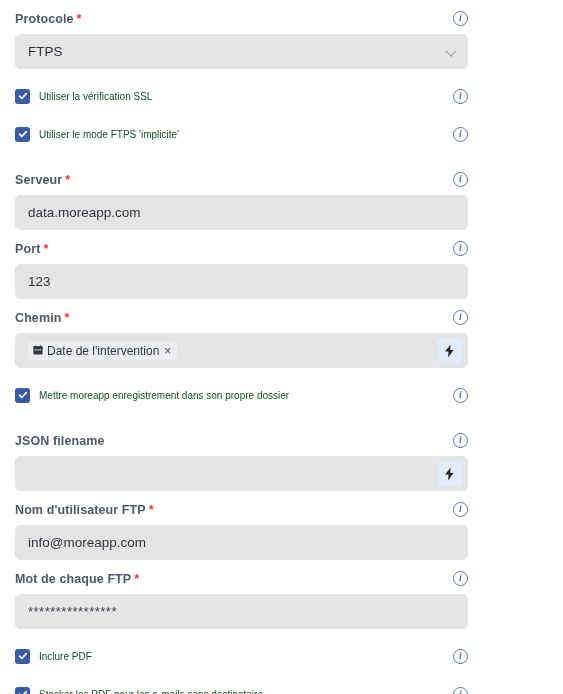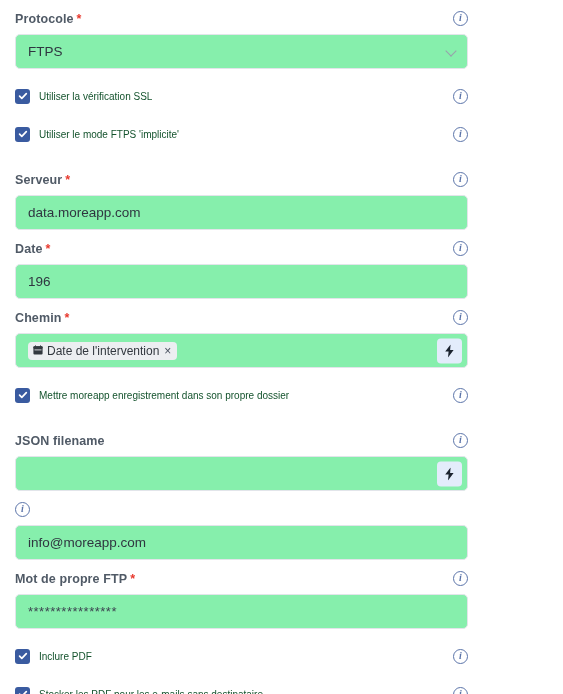--- a/index.html
+++ b/index.html
@@ -68,21 +68,21 @@
     opacity: .85;
   }
   .info-icon span { display: block; transform: translateY(-0.5px); }
 
   
   .control {
     position: relative;
     height: 35px;
     border: 1px solid #e2e5ea;
     border-radius: 5px;
-    background: #86efac;
+    background: #e5e5e5;
     display: flex;
     align-items: center;
     padding: 0 12px;
     font-size: 13.5px;
     color: #2f3640;
   }
   .control .value {
     font-size: 13.5px;
     color: #2f3640;
     white-space: nowrap;
@@ -237,28 +237,28 @@
           </div>
       </div>
       <div class="control">
         <span class="value">data.moreapp.com</span>
       </div>
     </div>
 
     <div class="field">
       <div class="label-row">
         <div>
-          <span class="label">Date</span><span class="req">*</span>
-        </div>
-        <div class="info-icon">
-            <span>i</span>
-          </div>
-      </div>
-      <div class="control">
-        <span class="value">196</span>
+          <span class="label">Port</span><span class="req">*</span>
+        </div>
+        <div class="info-icon">
+            <span>i</span>
+          </div>
+      </div>
+      <div class="control">
+        <span class="value">123</span>
       </div>
     </div>
 
     <div class="field">
       <div class="label-row">
         <div>
           <span class="label">Chemin</span><span class="req">*</span>
         </div>
         <div class="info-icon">
             <span>i</span>
@@ -313,33 +313,36 @@
         <span class="bolt-btn">
           <svg width="11" height="13" viewBox="0 0 11 13">
               <path d="M6.6 0 L1.2 7.1 L4.6 7.1 L4.0 13 L9.6 5.6 L6.1 5.6 Z" fill="#1c2430"></path>
             </svg>
         </span>
       </div>
     </div>
 
     <div class="field">
       <div class="label-row">
+        <div>
+          <span class="label">Nom d'utilisateur FTP</span><span class="req">*</span>
+        </div>
         <div class="info-icon">
             <span>i</span>
           </div>
       </div>
       <div class="control">
         <span class="value">info@moreapp.com</span>
       </div>
     </div>
 
     <div class="field">
       <div class="label-row">
         <div>
-          <span class="label">Mot de propre FTP</span><span class="req">*</span>
+          <span class="label">Mot de chaque FTP</span><span class="req">*</span>
         </div>
         <div class="info-icon">
             <span>i</span>
           </div>
       </div>
       <div class="control pwd">
         <span class="value">****************</span>
       </div>
     </div>
 

